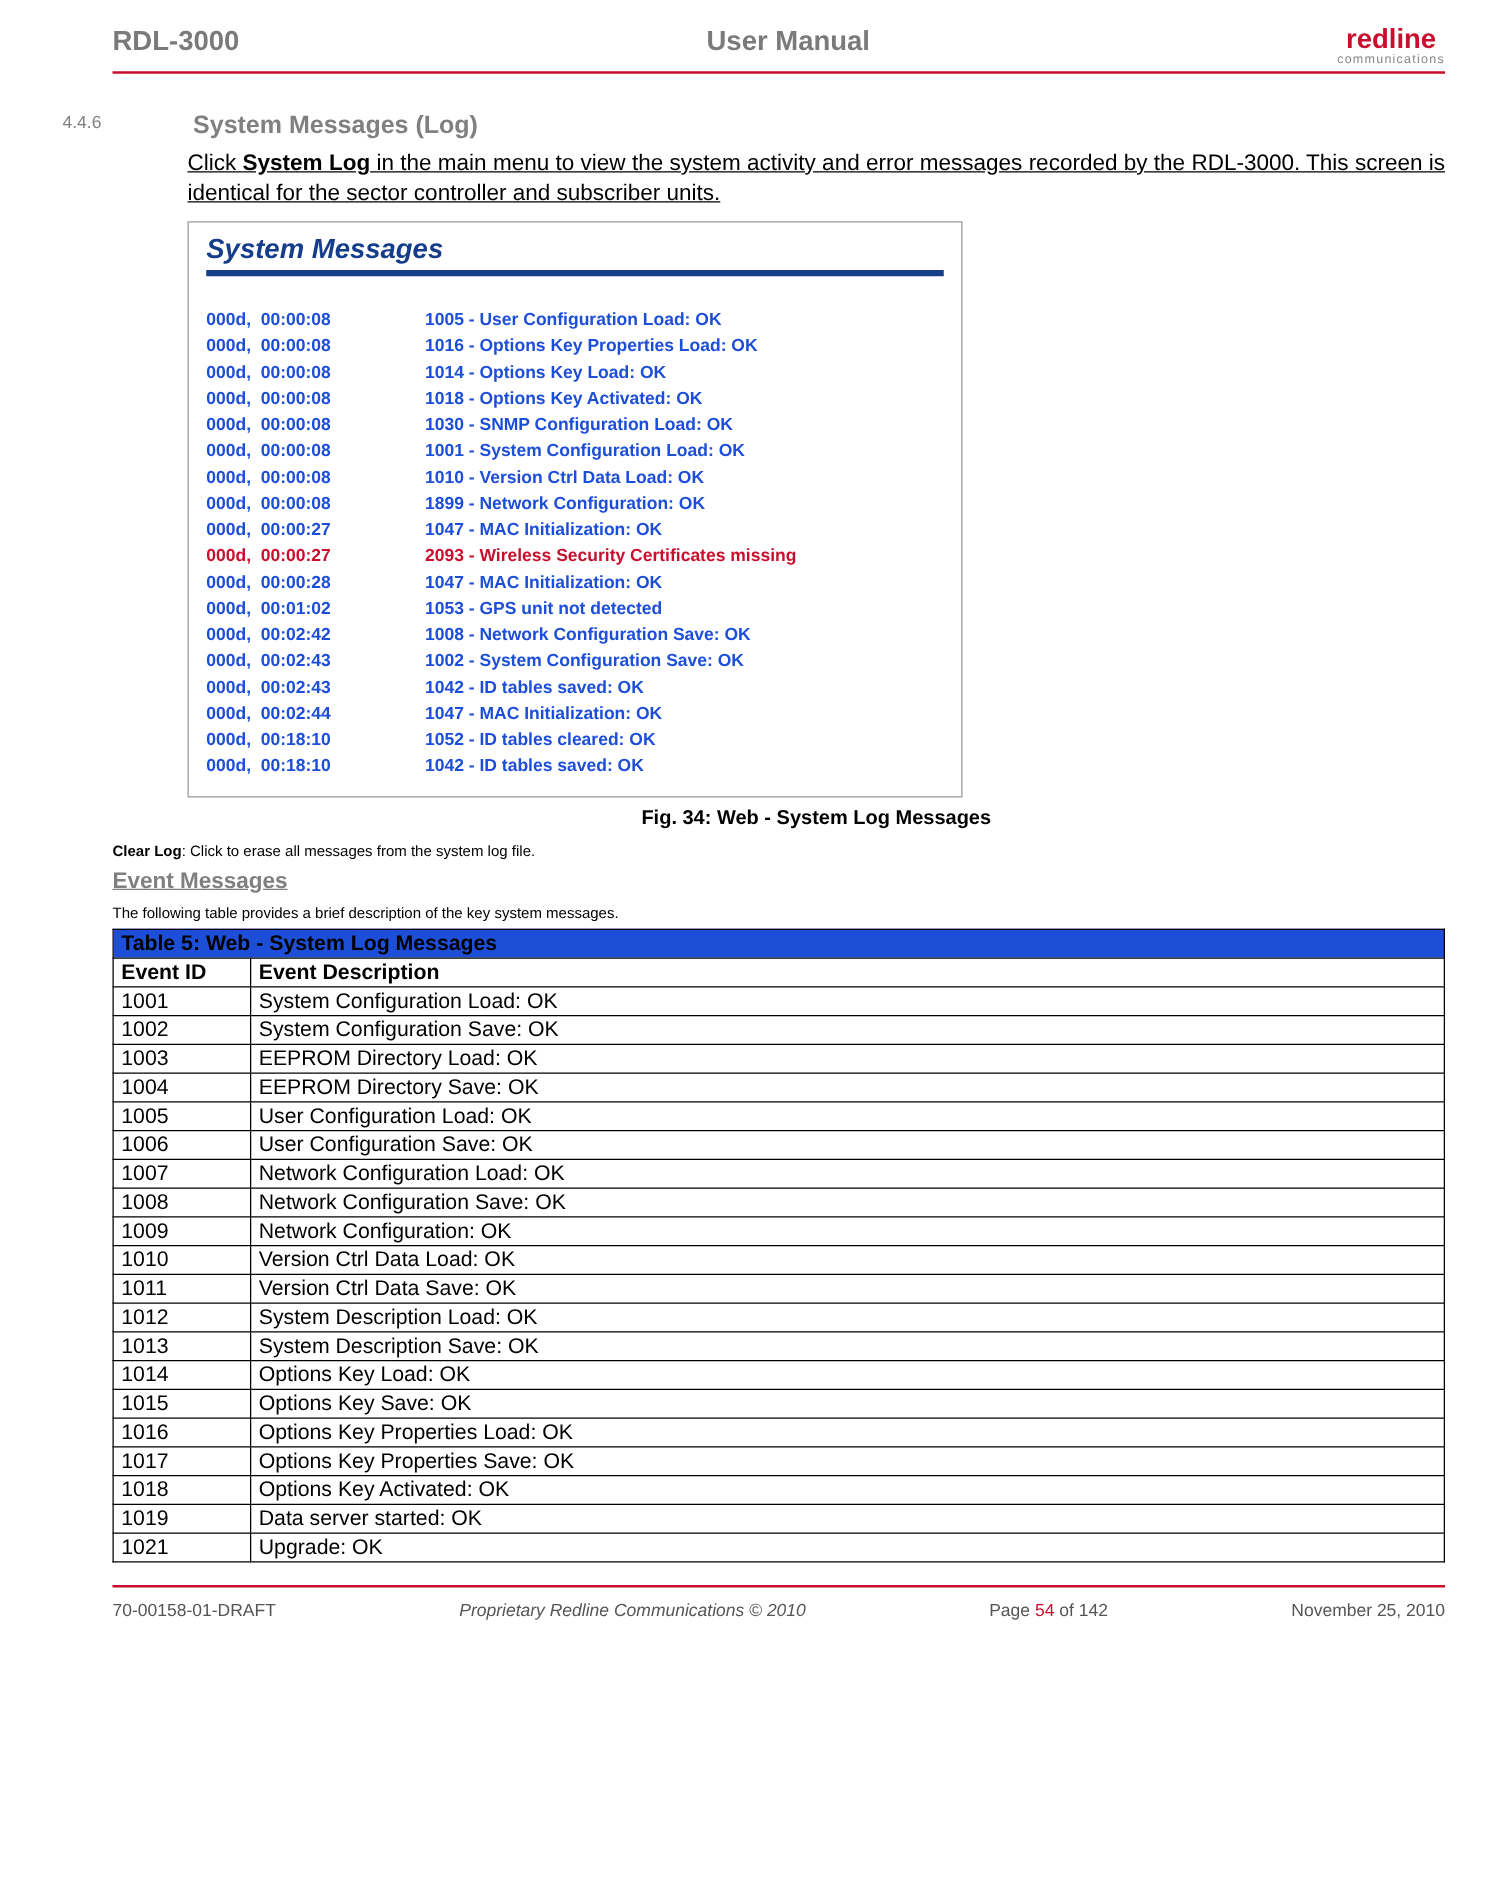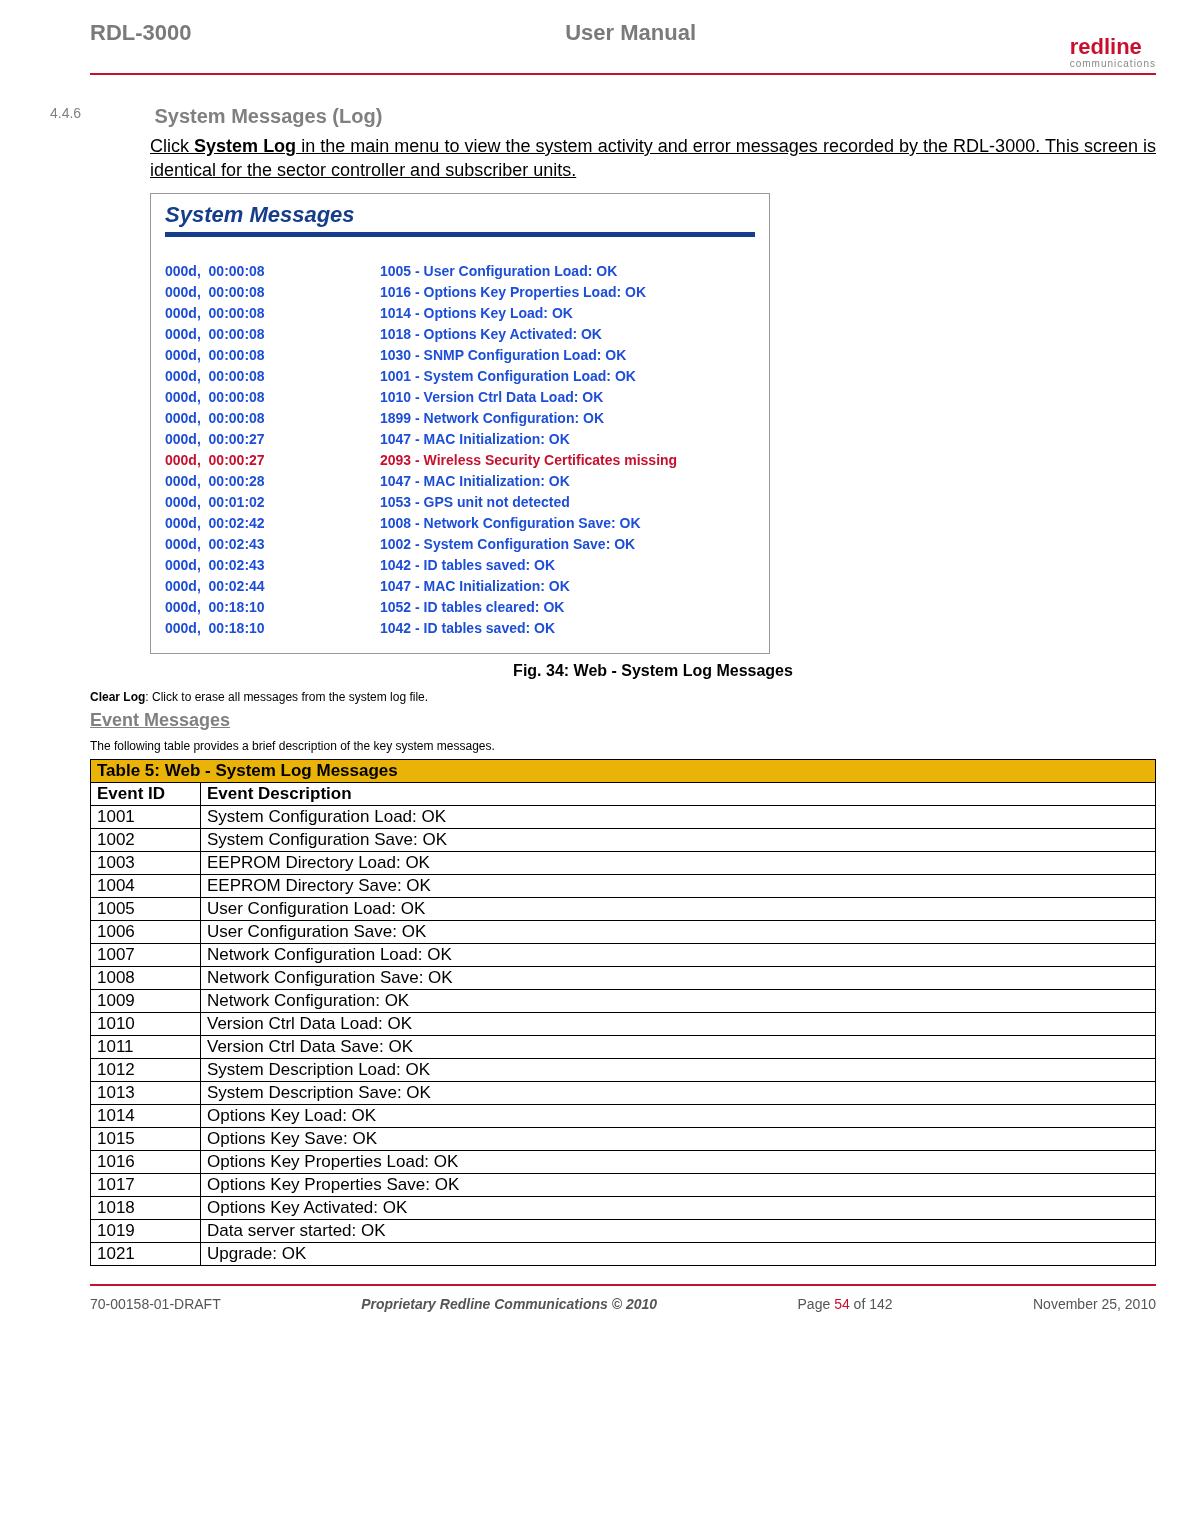--- a/index.html
+++ b/index.html
@@ -24,22 +24,21 @@
     font-size: 22px;
     font-weight: bold;
     color: #7a7a7a;
   }
   .header-center {
     font-size: 22px;
     font-weight: bold;
     color: #7a7a7a;
   }
   .header-right {
-    text-align: left;
-    margin-top: 16px;
+    text-align: center;
   }
   .logo-main {
     font-size: 22px;
     font-weight: bold;
     color: #c8102e;
     line-height: 1;
   }
   .logo-sub {
     font-size: 10px;
     color: #888;
@@ -95,21 +94,21 @@
   .log-row {
     display: flex;
     font-size: 14px;
     font-weight: bold;
     color: #1d4ed8;
     line-height: 1.5;
     font-family: Arial, sans-serif;
   }
   .log-row.err { color: #c8102e; }
   .log-time { width: 175px; }
-  .log-msg { flex: 1; margin-left: 40px; }
+  .log-msg { flex: 1; }
   .caption {
     text-align: center;
     font-weight: bold;
     font-size: 16px;
     margin: 6px 0 10px 60px;
   }
   .para {
     font-size: 12px;
     margin: 8px 0 6px 0;
   }
@@ -127,38 +126,38 @@
     margin-top: 4px;
     font-size: 17px;
   }
   table.event-table th, table.event-table td {
     border: 1px solid #000;
     padding: 1px 6px;
     text-align: left;
     vertical-align: top;
   }
   .table-title {
-    background: #eab308;
+    background: #1d4ed8;
     font-weight: bold;
     text-align: center;
     font-size: 17px;
   }
   .col-head { font-weight: bold; }
   .col-id { width: 110px; }
   .footer {
     border-top: 2px solid #c8102e;
     margin-top: 18px;
     padding-top: 10px;
     display: flex;
     justify-content: space-between;
     font-size: 14px;
     color: #555;
   }
   .footer span.red { color: #c8102e; }
-  .footer .italic { font-style: italic; font-weight: bold; }
+  .footer .italic { font-style: italic; }
 </style>
 </head>
 <body>
 
 <div class="page">
 
   <div class="header">
     <div class="header-left">RDL-3000</div>
     <div class="header-center">User Manual</div>
     <div class="header-right">

